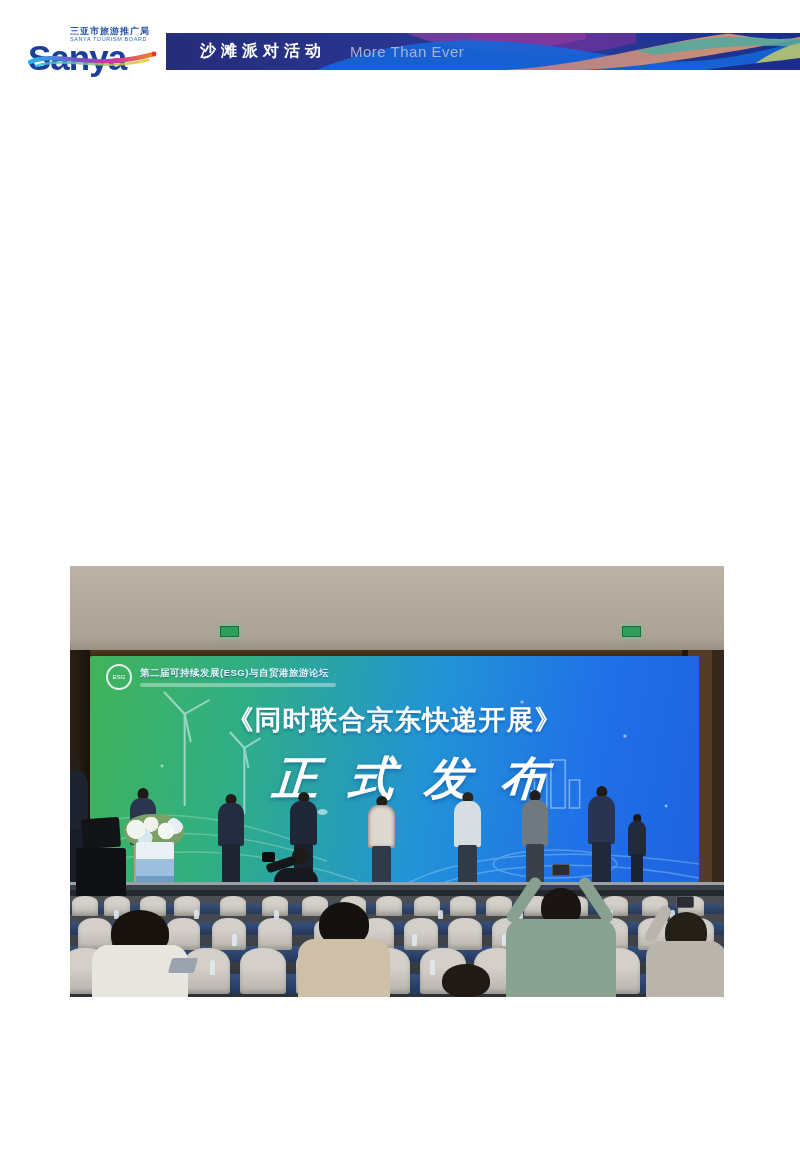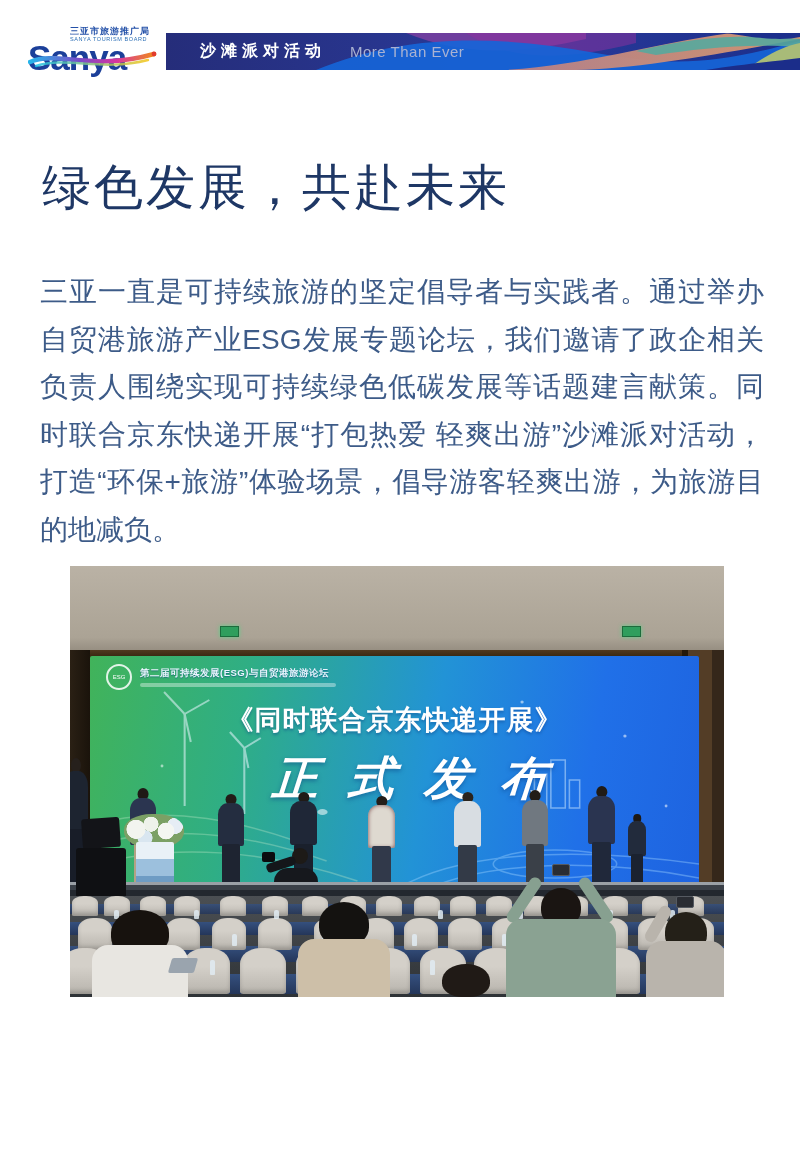--- a/index.html
+++ b/index.html
@@ -144,22 +144,20 @@
       <path d="M580,37 C600,22 618,13 634,10 L634,37 Z" fill="#a8bb78"></path>
       <path d="M540,37 C580,31 612,28 634,25 L634,37 Z" fill="#1b2d8a"></path>
       <path d="M560,0 C600,7 620,7 634,4 L634,0 Z" fill="#1c2f8c"></path>
     </svg>
     <div class="banner-text">
       <span class="banner-cn">沙滩派对活动</span>
       <span class="banner-en">More Than Ever</span>
     </div>
   </div>
 
-  <h1 class="article-title">绿色发展，共赴未来</h1>
-  <p class="article-body">三亚一直是可持续旅游的坚定倡导者与实践者。通过举办自贸港旅游产业ESG发展专题论坛，我们邀请了政企相关负责人围绕实现可持续绿色低碳发展等话题建言献策。同时联合京东快递开展“打包热爱 轻爽出游”沙滩派对活动，打造“环保+旅游”体验场景，倡导游客轻爽出游，为旅游目的地减负。</p>
 
   <div class="photo">
     <div class="wall"></div>
     <div class="exit-sign" style="left:150px;top:60px;"></div>
     <div class="exit-sign" style="left:552px;top:60px;"></div>
     <div class="wood-top"></div>
     <div class="wood-left"></div>
     <div class="wood-right"></div>
 
     <div class="screen">

